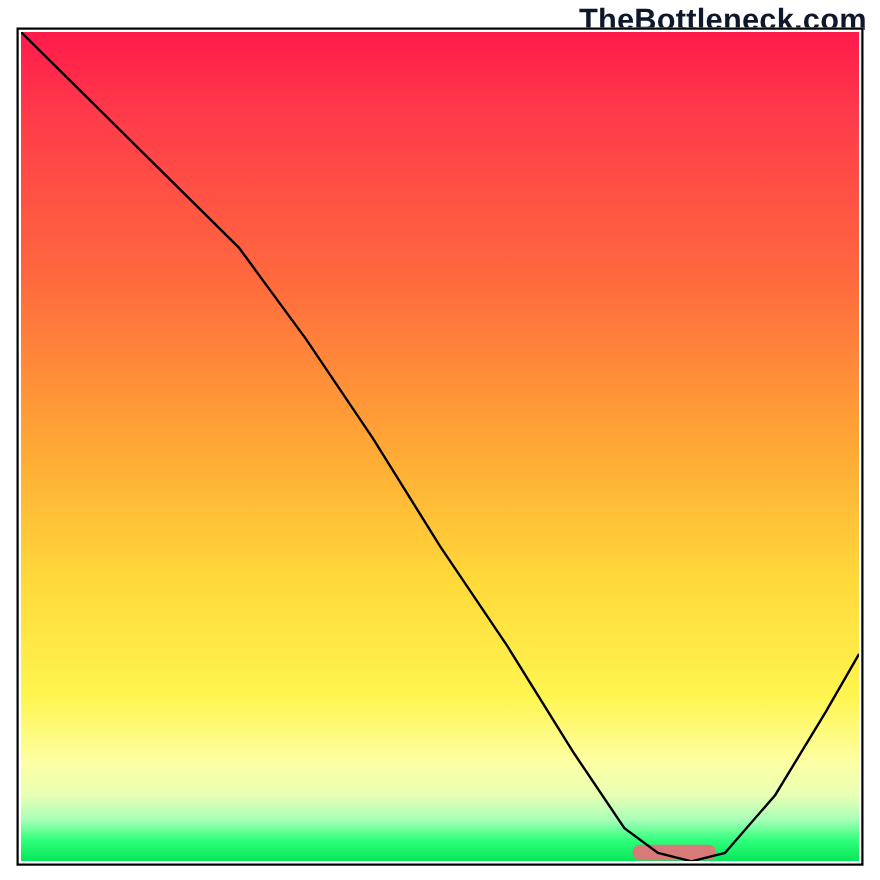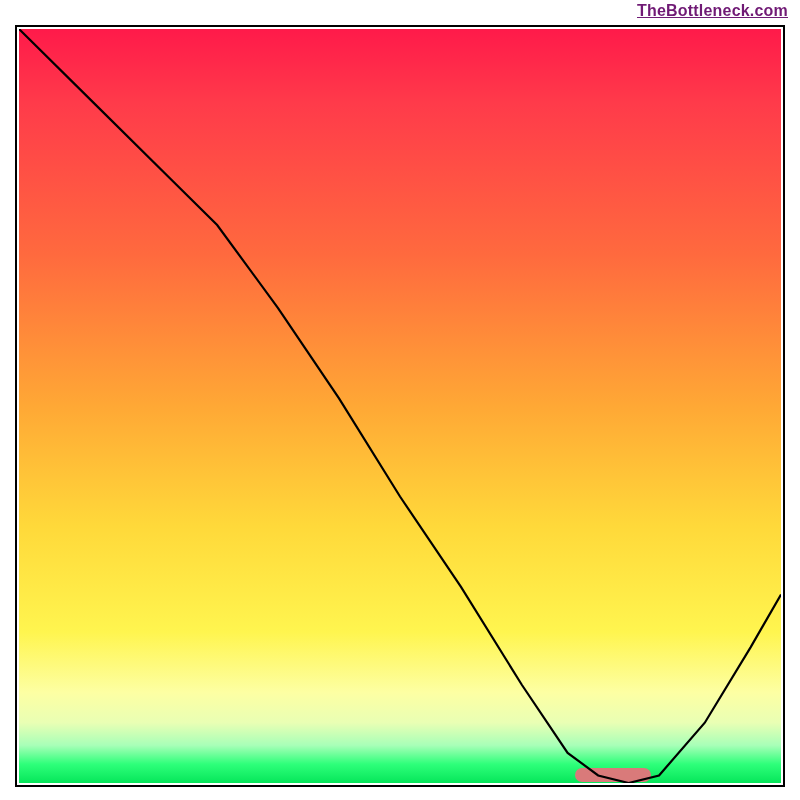--- a/index.html
+++ b/index.html
@@ -61,25 +61,24 @@
     position: absolute;
     background: #d97a7a;
     border-radius: 8px;
     height: 14px;
   }
   .watermark {
     position: absolute;
     top: 2px;
     right: 12px;
     font-family: Arial, Helvetica, sans-serif;
-    font-size: 16px;
+    font-size: 28px;
     font-weight: 600;
-    color: #701a75;
+    color: #0f172a;
     letter-spacing: 0.2px;
-    text-decoration: underline;
   }
 </style>
 </head>
 <body>
 
 <div class="watermark">TheBottleneck.com</div>
 
 <div class="chart-frame">
   <div class="plot-area">
     <div class="gradient"></div>

